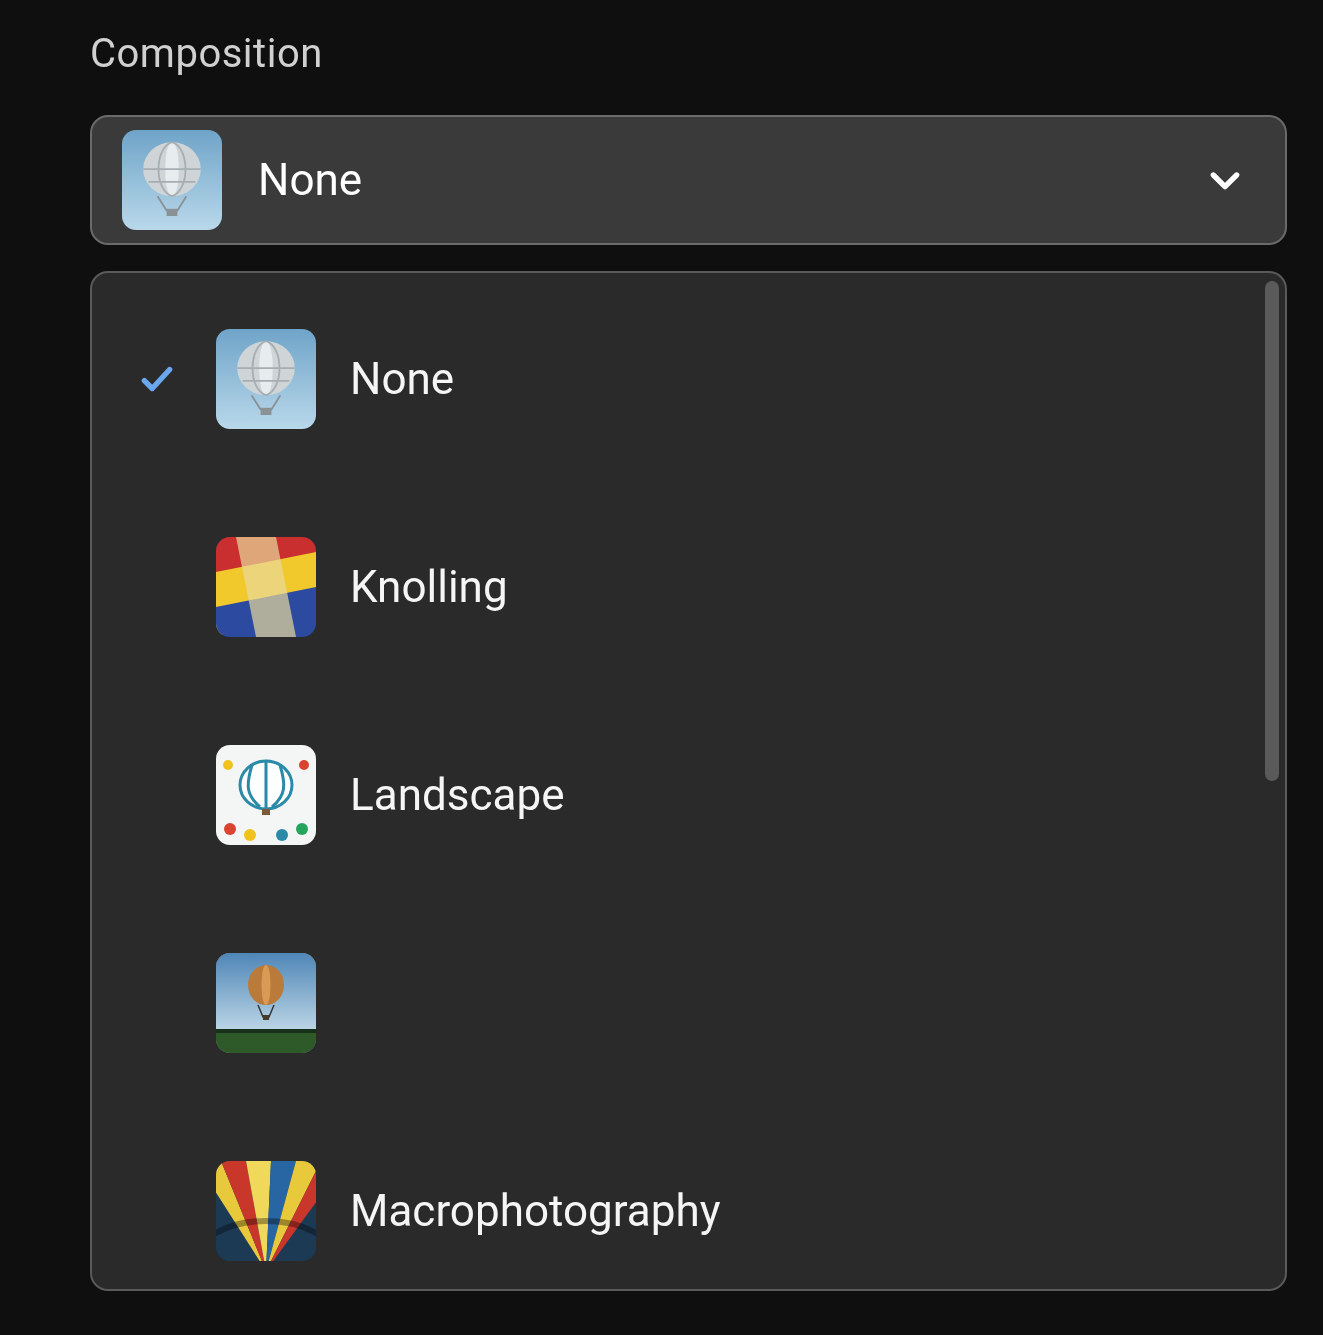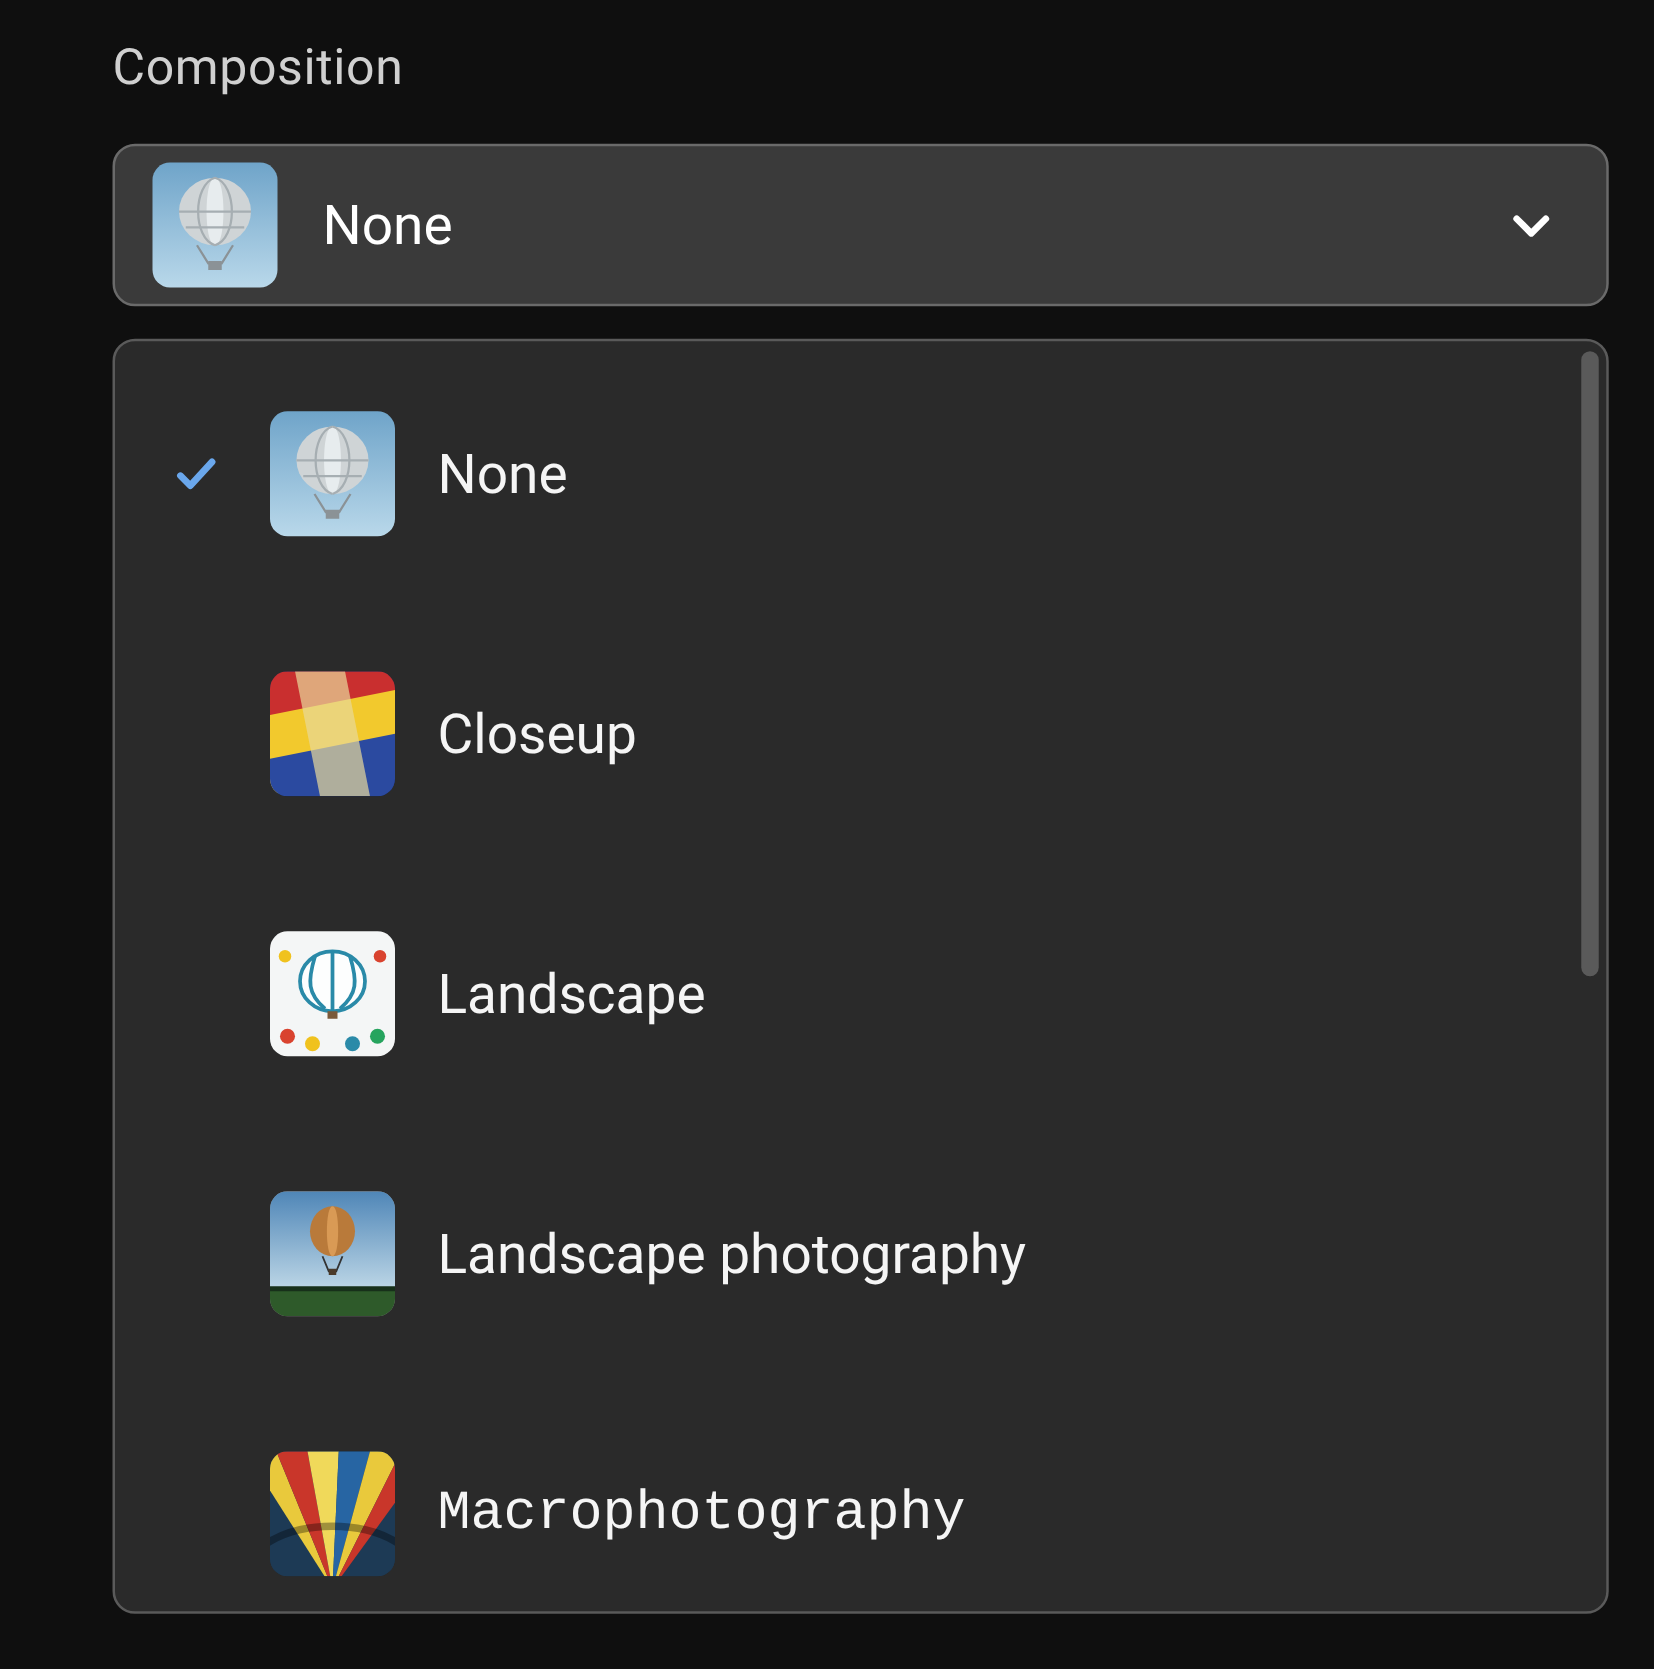--- a/index.html
+++ b/index.html
@@ -189,21 +189,21 @@
       <div class="option">
         <div class="check-slot"></div>
         <div class="thumb thumb-closeup">
           <svg viewBox="0 0 100 100">
             <polygon points="0,0 100,0 100,40 0,70" fill="#c92f2f"></polygon>
             <polygon points="0,35 100,15 100,65 0,100" fill="#f2c92d"></polygon>
             <polygon points="0,70 100,50 100,100 0,100" fill="#2b4aa0"></polygon>
             <polygon points="20,0 60,0 80,100 40,100" fill="#e8d89a" opacity="0.7"></polygon>
           </svg>
         </div>
-        <div class="option-label">Closeup</div>
+        <div class="option-label">Knolling</div>
       </div>
 
       <div class="option">
         <div class="check-slot"></div>
         <div class="thumb thumb-knolling">
           <svg viewBox="0 0 100 100">
             <g>
               <ellipse cx="50" cy="40" rx="26" ry="24" fill="#fdfefe" stroke="#2a8aa8" stroke-width="3"></ellipse>
               <path d="M50 16 L50 64" stroke="#2a8aa8" stroke-width="3"></path>
               <path d="M36 20 C30 40 30 50 44 62" stroke="#2a8aa8" stroke-width="3" fill="none"></path>
@@ -233,24 +233,23 @@
             </defs>
             <rect x="0" y="0" width="100" height="78" fill="url(#skyg)"></rect>
             <rect x="0" y="78" width="100" height="22" fill="#2e5a2a"></rect>
             <rect x="0" y="76" width="100" height="4" fill="#17301a"></rect>
             <ellipse cx="50" cy="32" rx="18" ry="20" fill="#b97a3a"></ellipse>
             <path d="M50 12 C56 12 56 52 50 52 C44 52 44 12 50 12" fill="#d99a55"></path>
             <path d="M42 52 L47 64 L53 64 L58 52" fill="none" stroke="#333" stroke-width="1.5"></path>
             <rect x="47" y="62" width="6" height="5" fill="#4a3a2a"></rect>
           </svg>
         </div>
-        <div class="option-label">Landscape photography</div>
-      </div>
-
-      <div class="option" style="margin-bottom:0;font-family:Liberation Mono, monospace;">
+      </div>
+
+      <div class="option" style="margin-bottom:0;">
         <div class="check-slot"></div>
         <div class="thumb thumb-macro">
           <svg viewBox="0 0 100 100">
             <rect x="0" y="0" width="100" height="100" fill="#1d3a55"></rect>
             <g transform="translate(50 110)">
               <path d="M0 0 L-70 -110 L-45 -110 Z" fill="#e9c93c"></path>
               <path d="M0 0 L-45 -110 L-20 -110 Z" fill="#c9362a"></path>
               <path d="M0 0 L-20 -110 L5 -110 Z" fill="#f0d95a"></path>
               <path d="M0 0 L5 -110 L30 -110 Z" fill="#2765a3"></path>
               <path d="M0 0 L30 -110 L55 -110 Z" fill="#e9c93c"></path>

